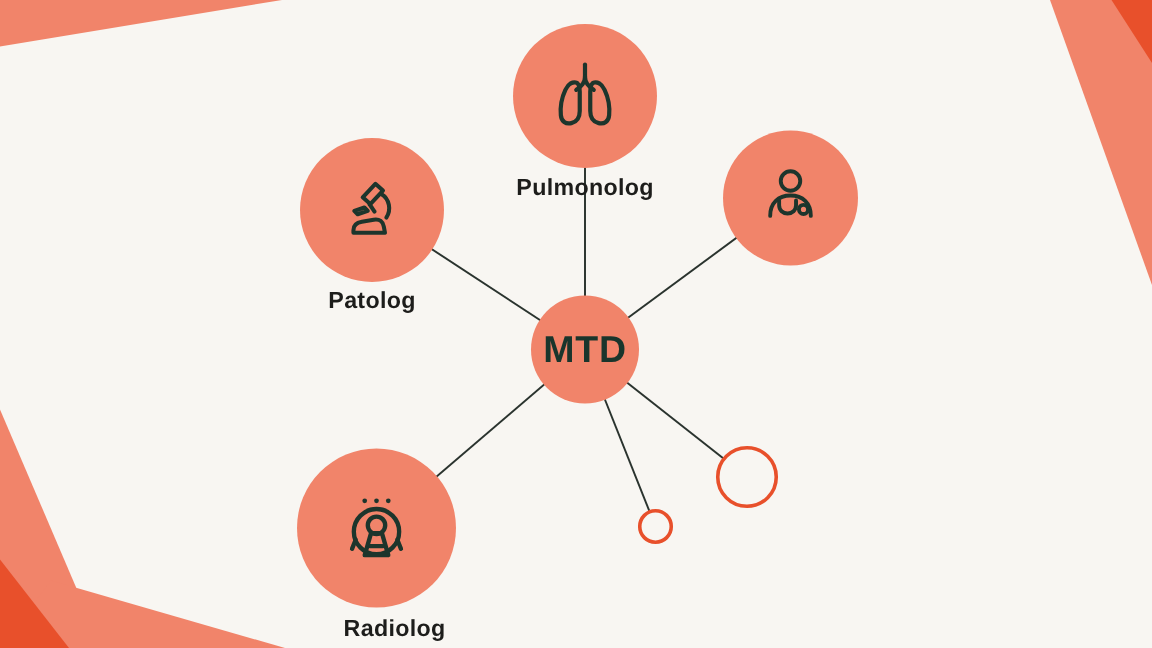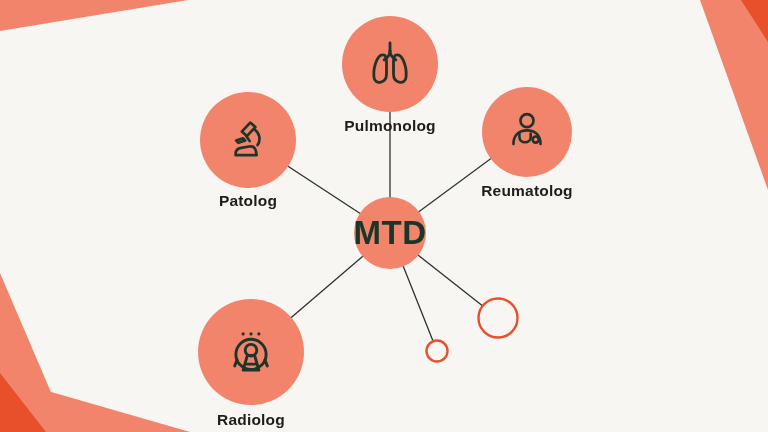--- a/index.html
+++ b/index.html
@@ -18,21 +18,21 @@
     border-radius:50%;background:var(--node-fill,#F1846A);
     display:flex;align-items:center;justify-content:center;
     width:100%;height:100%;
   }
   .node .nlabel{
     position:absolute;left:50%;transform:translateX(-50%);
     white-space:nowrap;font-weight:bold;font-size:15.5px;
     color:var(--label-text,#1D1D1B);letter-spacing:.2px;
   }
   .center-label{
-    font-weight:bold;font-size:33px;color:var(--center-text,#1A352C);
+    font-weight:bold;font-size:25px;color:var(--center-text,#1A352C);
     letter-spacing:.5px;
   }
   .icon{stroke:var(--icon-stroke,#1D352C);fill:none;stroke-width:2.4;
     stroke-linecap:round;stroke-linejoin:round;}
   .icon .dot{fill:var(--icon-stroke,#1D352C);stroke:none;}
 </style>
 </head>
 <body>
 
 <div class="canvas">
@@ -85,38 +85,37 @@
 
   <div class="node" style="left:482px;top:87px;width:90px;height:90px;">
     <div class="bubble">
       <svg class="icon" width="52" height="52" viewBox="0 0 48 48">
         <circle cx="24" cy="13.5" r="6"></circle>
         <path d="M11.5 35 C11.5 27 16.5 22.5 24 22.5 C31.5 22.5 36.5 27 36.5 35"></path>
         <path d="M17 25.5 L17 28.5 C17 31.5 19.3 33.5 22.2 33.5 C25.1 33.5 27.4 31.5 27.4 28.5 L27.4 25.5"></path>
         <circle cx="32" cy="31" r="2.8"></circle>
       </svg>
     </div>
-    <div class="nlabel" style="top:95px;">Reumatolog</div>
   </div>
 
   <div class="node" style="left:198px;top:299px;width:106px;height:106px;">
     <div class="bubble">
       <svg class="icon" width="58" height="58" viewBox="0 0 48 48">
         <circle class="dot" cx="17.5" cy="9" r="1.3"></circle>
         <circle class="dot" cx="24" cy="9" r="1.3"></circle>
         <circle class="dot" cx="30.5" cy="9" r="1.3"></circle>
         <circle cx="24" cy="26" r="12.5"></circle>
         <circle cx="24" cy="22.5" r="4.8"></circle>
         <path d="M17.5 39 L21 26.8 L27 26.8 L30.5 39 Z"></path>
         <path d="M20.5 34 h7"></path>
         <path d="M12.5 30.5 L10.5 35.5"></path>
         <path d="M35.5 30.5 L37.5 35.5"></path>
       </svg>
     </div>
-    <div class="nlabel" style="top:112px;">Radiolog</div>
+    <div class="nlabel" style="top:112px;margin-left:12px;">Radiolog</div>
   </div>
 
   <div class="node" style="left:354px;top:197px;width:72px;height:72px;">
     <div class="bubble">
       <span class="center-label">MTD</span>
     </div>
   </div>
 
 </div>
 

